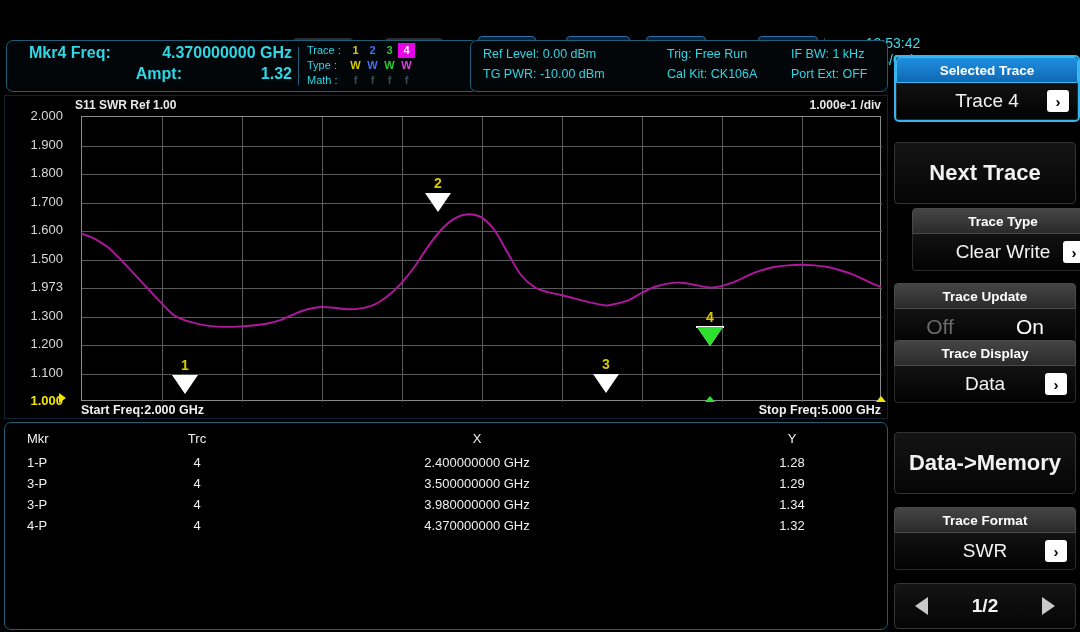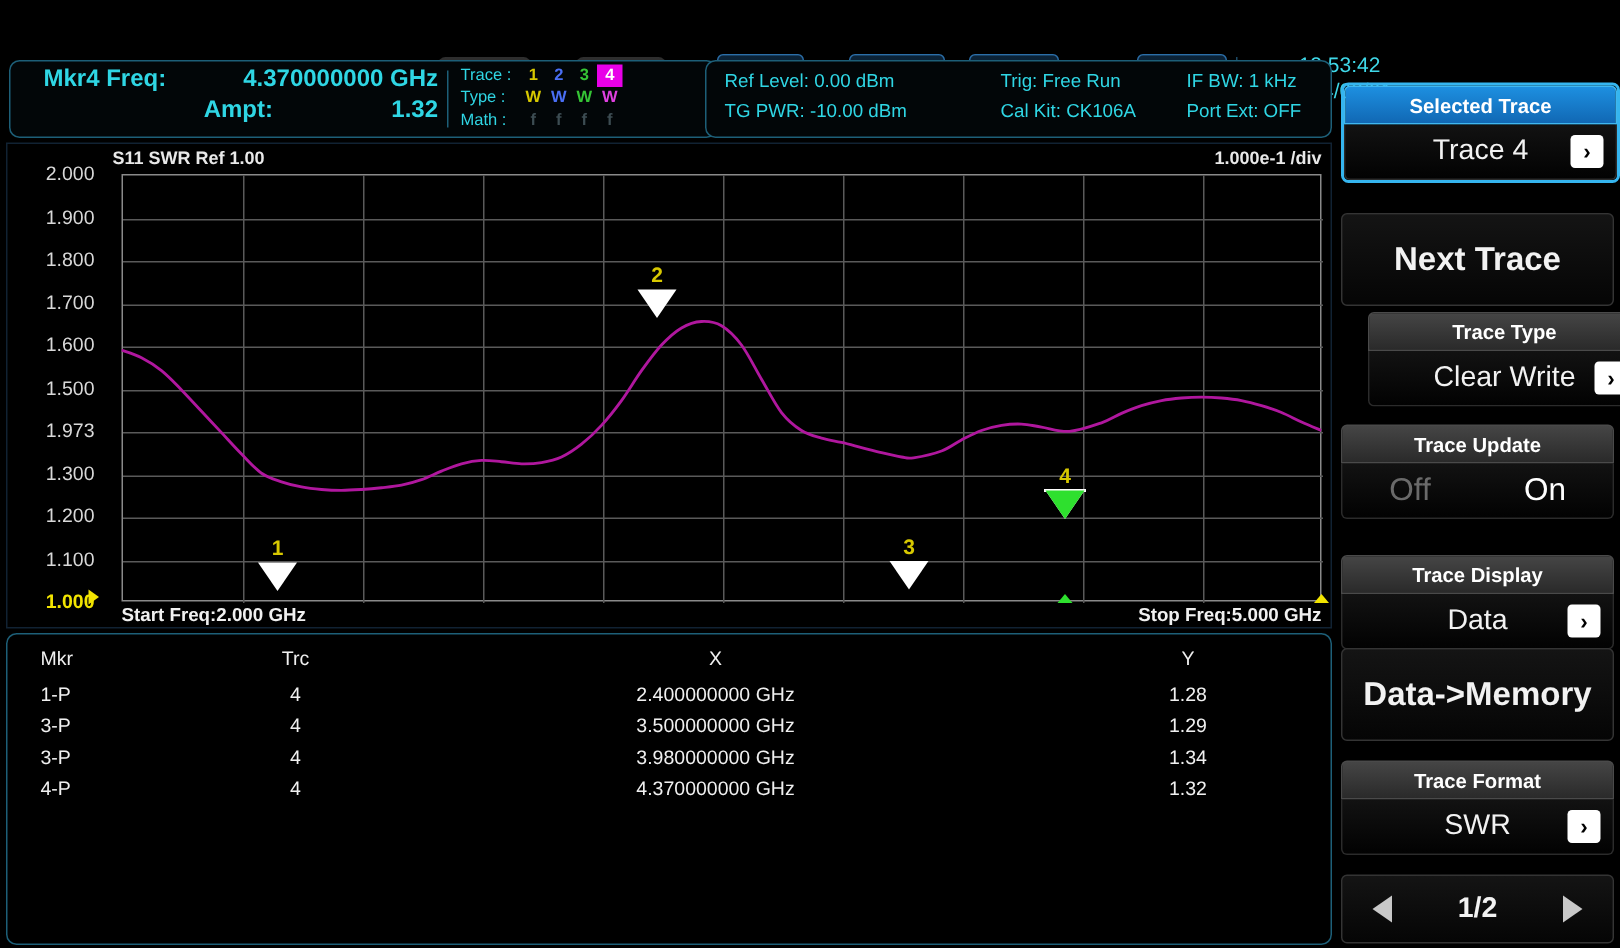--- a/index.html
+++ b/index.html
@@ -351,21 +351,21 @@
     <div class="mitem" style="top:283px;">
       <div class="sk-title">Trace Update</div>
       <div class="sk-val">
         <span class="onoff">
           <span class="off">Off</span>
           <span class="on">On</span>
         </span>
       </div>
     </div>
 
-    <div class="mitem" style="top:370px;">
+    <div class="mitem" style="top:340px;">
       <div class="sk-title">Trace Display</div>
       <div class="sk-val">
         <span>Data</span>
         <span class="arrow-sq">›</span>
       </div>
     </div>
 
     <div class="mitem" style="top:432px;">
       <div class="softkey sk-big">Data-&gt;Memory</div>
     </div>

